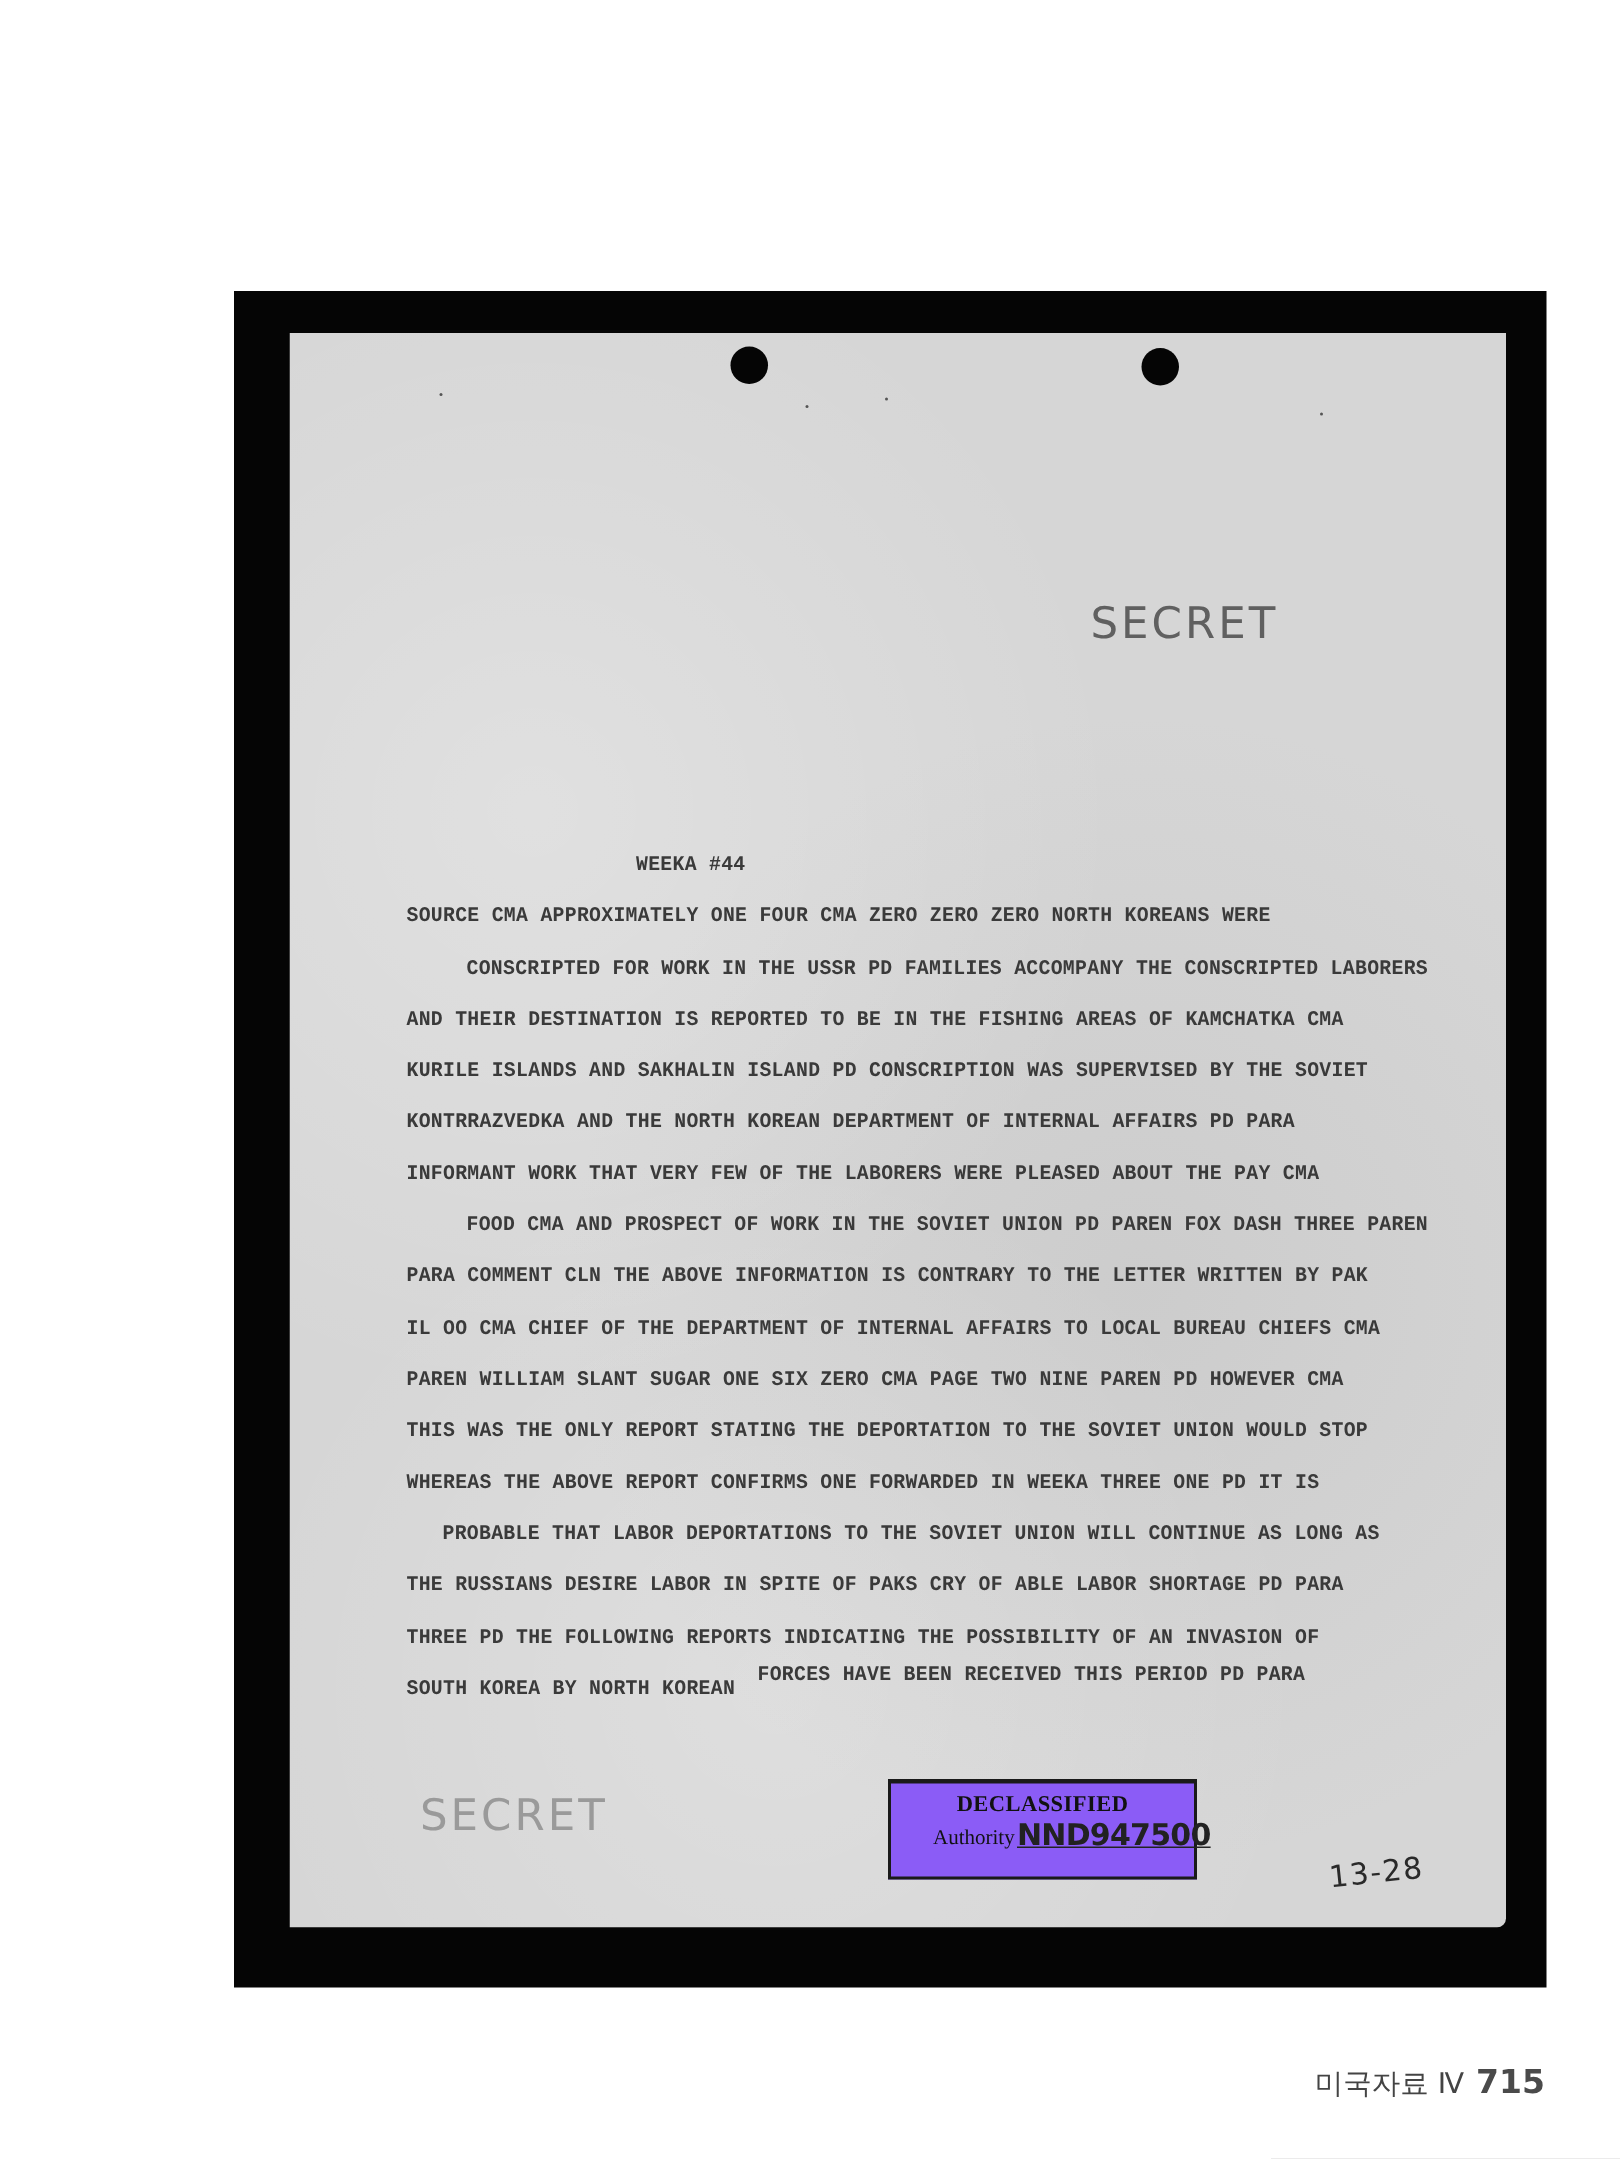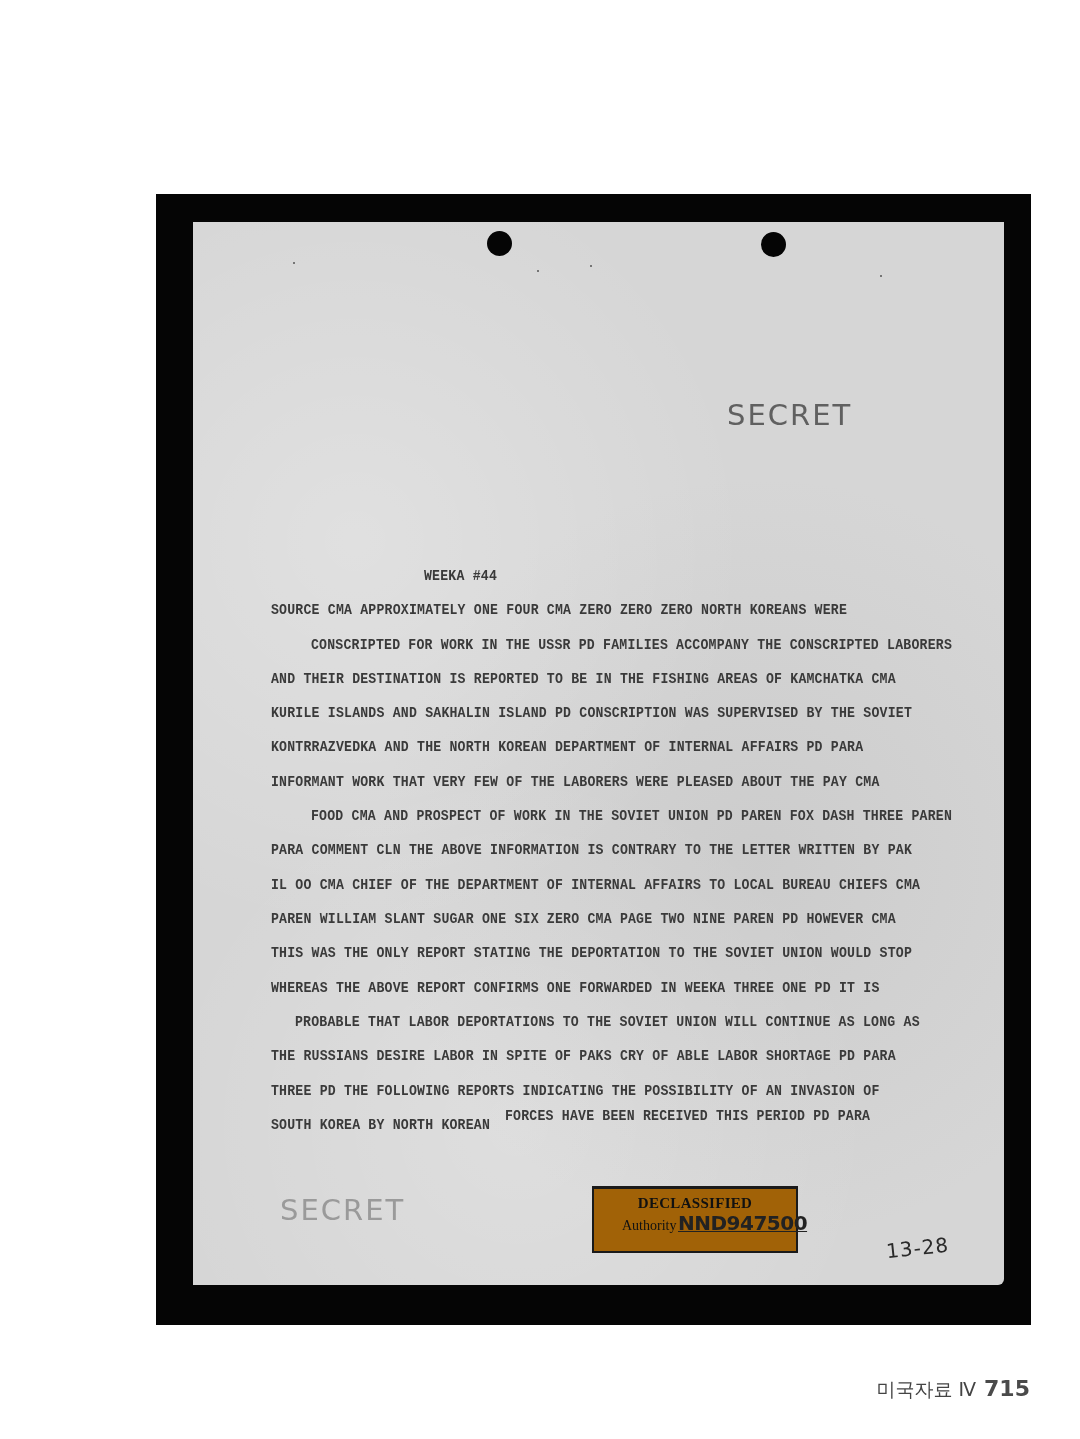--- a/index.html
+++ b/index.html
@@ -31,21 +31,21 @@
   .stamp-secret.bottom { left:280px; top:1193px; color:#9a9a9a; }
   .typed {
     position:absolute; font-family:"Liberation Mono", monospace; color:#3a3a3a;
     font-size:13.2px; font-weight:bold; white-space:pre; letter-spacing:0.2px;
     transform:scaleY(1.05);
   }
   .heading { left:424px; top:569px; }
   .line { left:271px; }
   .declass {
     position:absolute; left:592px; top:1186px; width:202px; height:62px;
-    background:#a16207; border:2px solid #1a1a1a; border-top-width:3px;
+    background:#8b5cf6; border:2px solid #1a1a1a; border-top-width:3px;
     font-family:"Liberation Serif", serif;
   }
   .declass .title {
     position:absolute; left:0; right:0; top:6px; text-align:center;
     font-weight:bold; font-size:15px; color:#111; letter-spacing:0.3px;
   }
   .declass .auth-label {
     position:absolute; left:28px; top:29px; font-size:14px; color:#111;
   }
   .declass .auth-value {

